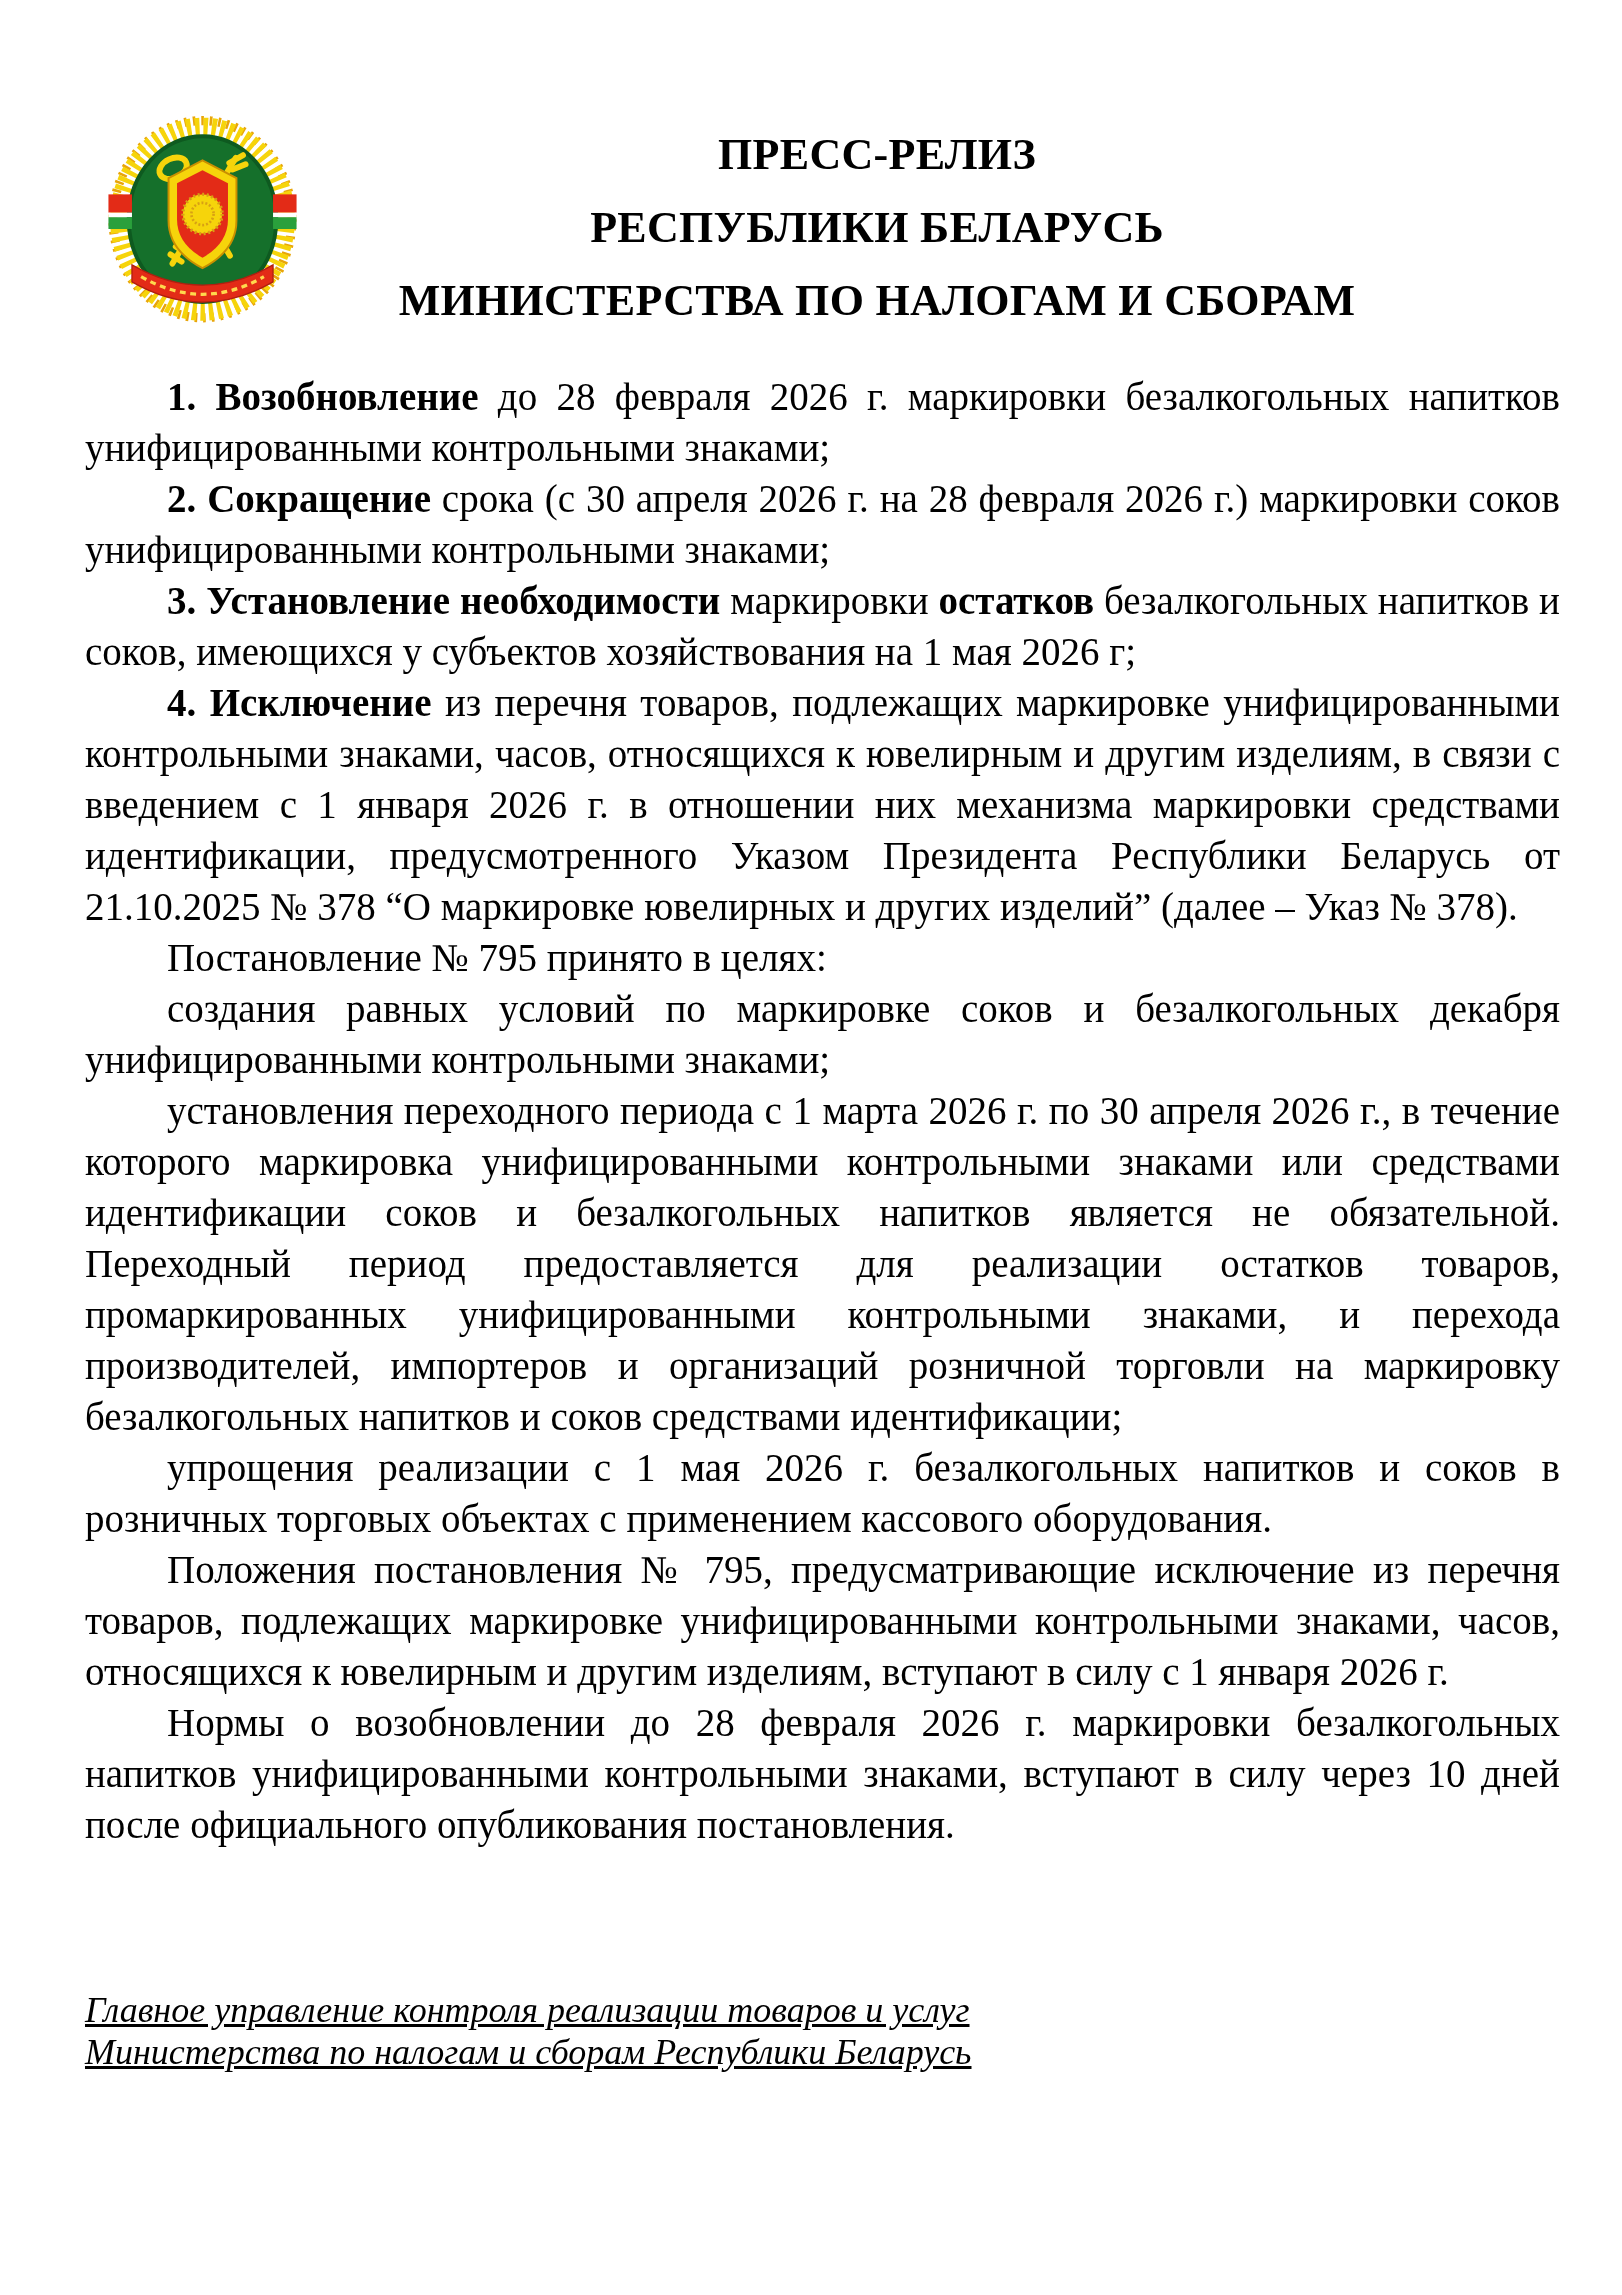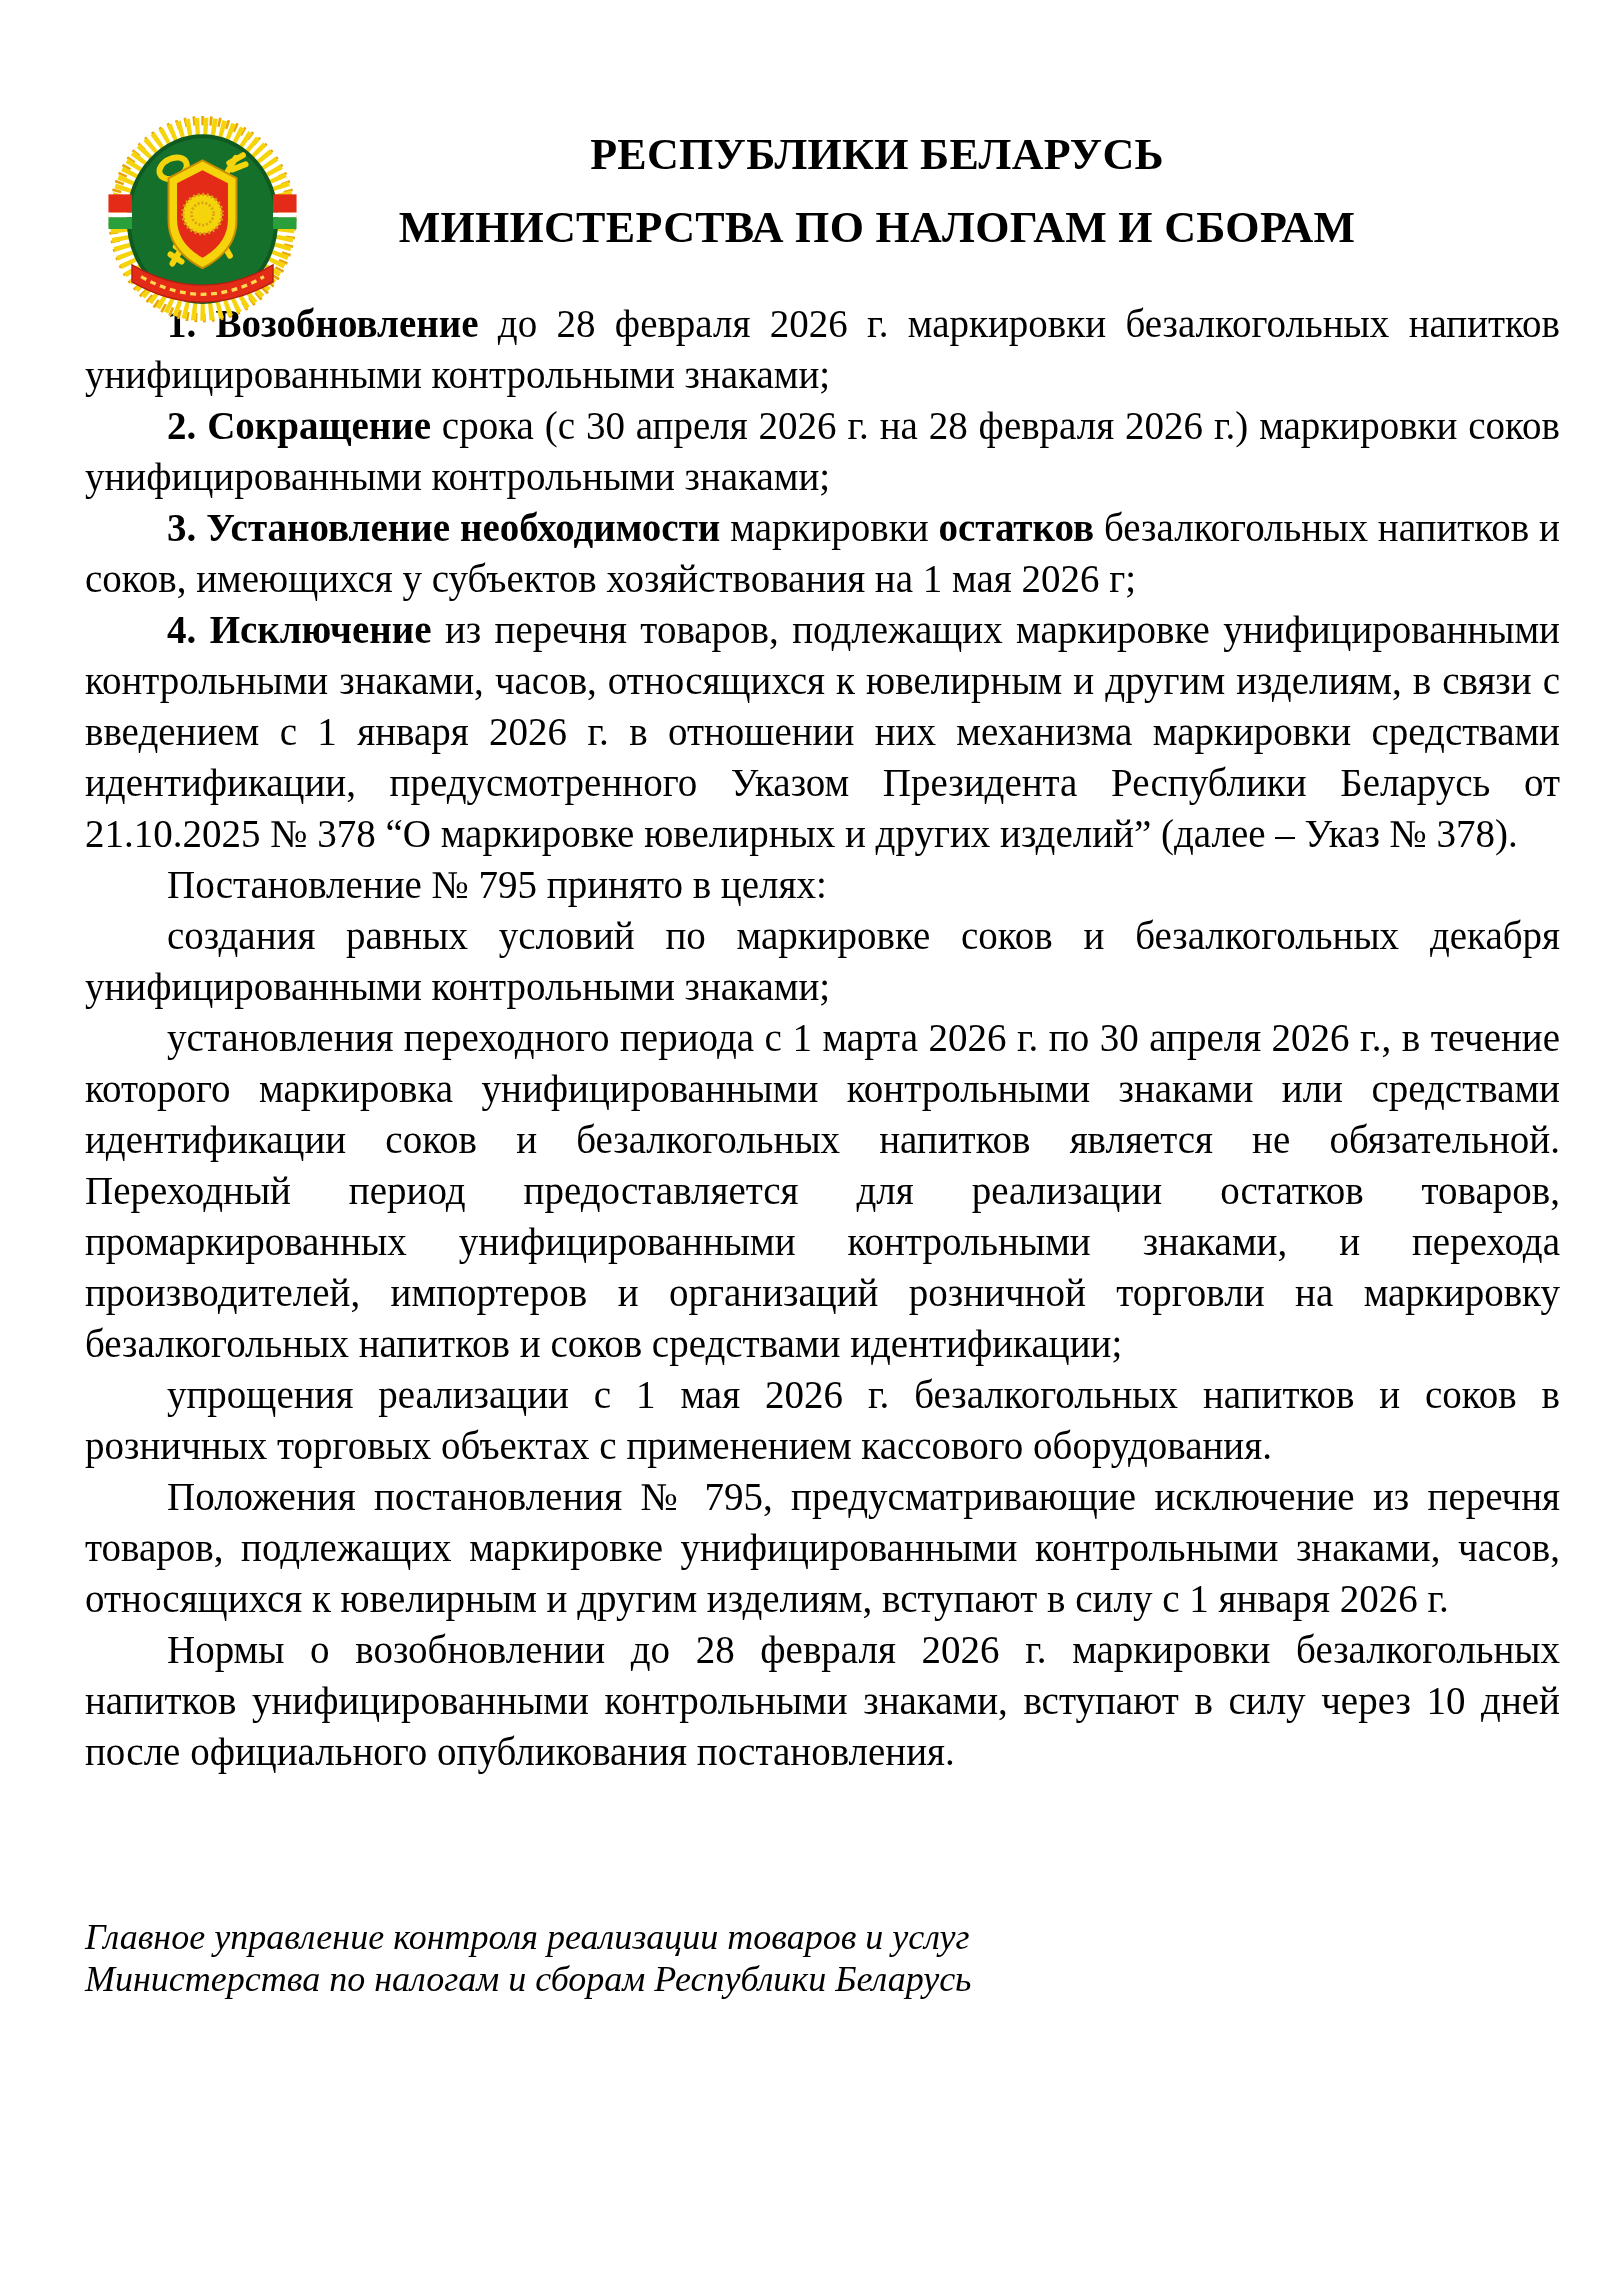--- a/index.html
+++ b/index.html
@@ -37,21 +37,21 @@
   .doc-body p{margin:0;text-indent:82px;}
   .b{font-weight:bold;}
   
   .signature{
     margin:139px 63px 0 85px;
     font-style:italic;
     font-size:36px;
     line-height:42px;
     text-align:left;
   }
-  .signature div{text-indent:0;}
+  .signature div{text-indent:0;text-decoration:underline;}
 </style>
 </head>
 <body>
 
 <div class="page">
 
   <div class="header">
 
     <div class="emblem">
       <svg viewBox="0 0 292 320" xmlns="http://www.w3.org/2000/svg" aria-hidden="true">
@@ -87,20 +87,21 @@
           <rect x="254" y="148" width="36" height="7" fill="#ffffff"></rect>
           <rect x="254" y="155" width="36" height="18" fill="#2aa03c"></rect>
         </g>
 
         <path d="M38 228 Q146 290 254 228 L254 254 Q146 316 38 254 Z" fill="#e32b17" stroke="#b01f10" stroke-width="2"></path>
         <path d="M52 246 Q146 300 240 246" fill="none" stroke="#ffd94d" stroke-width="5" stroke-dasharray="9 7"></path>
       </svg>
     </div>
 
     <div class="title-block">
+      <div>ПРЕСС-РЕЛИЗ</div>
       <div>РЕСПУБЛИКИ БЕЛАРУСЬ</div>
       <div>МИНИСТЕРСТВА ПО НАЛОГАМ И СБОРАМ</div>
     </div>
   </div>
 
   <div class="doc-body">
 
 
     <p><span class="b">1. Возобновление</span><span> до 28 февраля 2026 г. маркировки безалкогольных напитков унифицированными контрольными знаками;</span></p>
 

